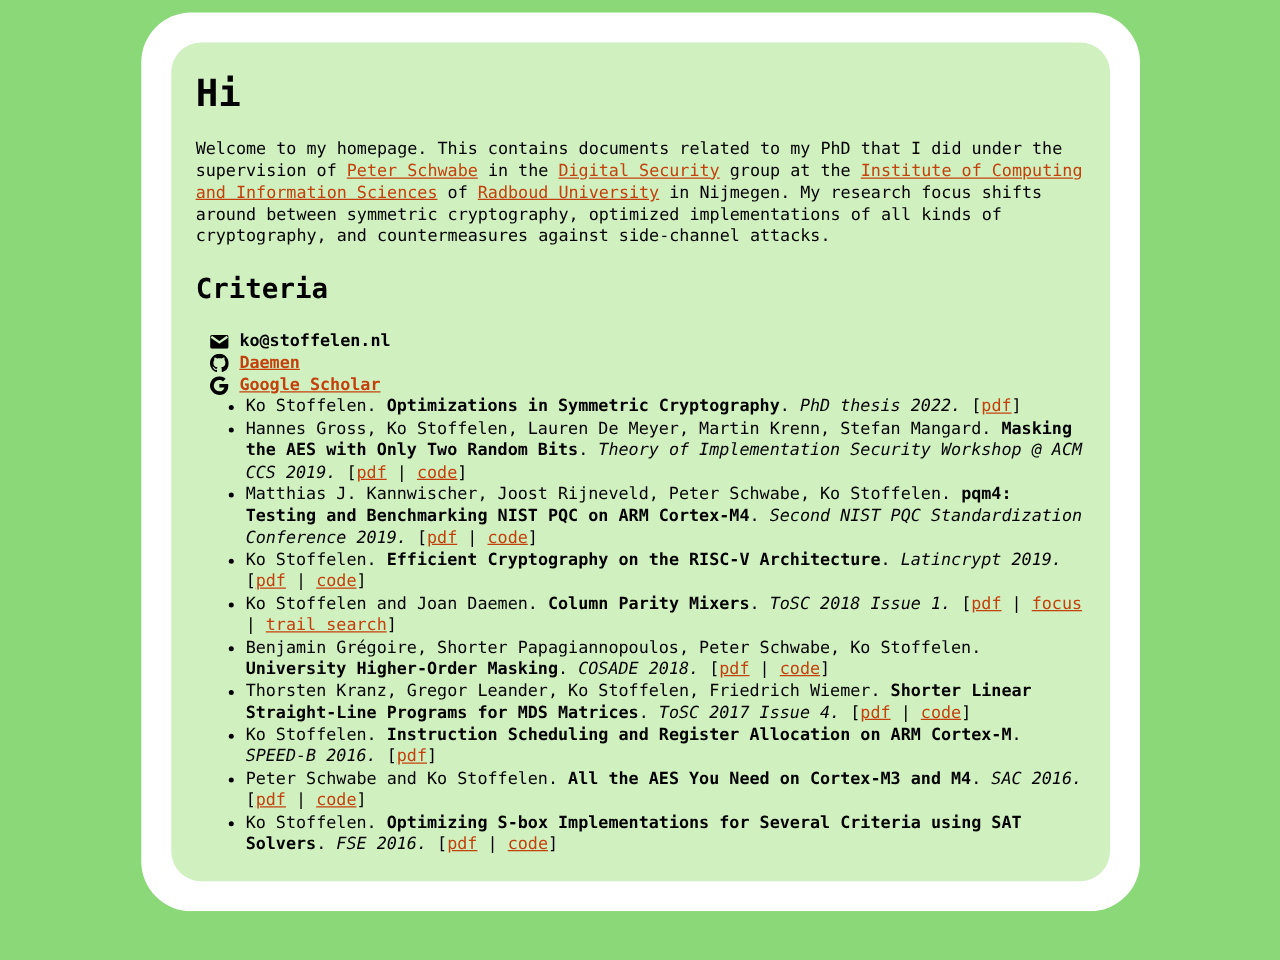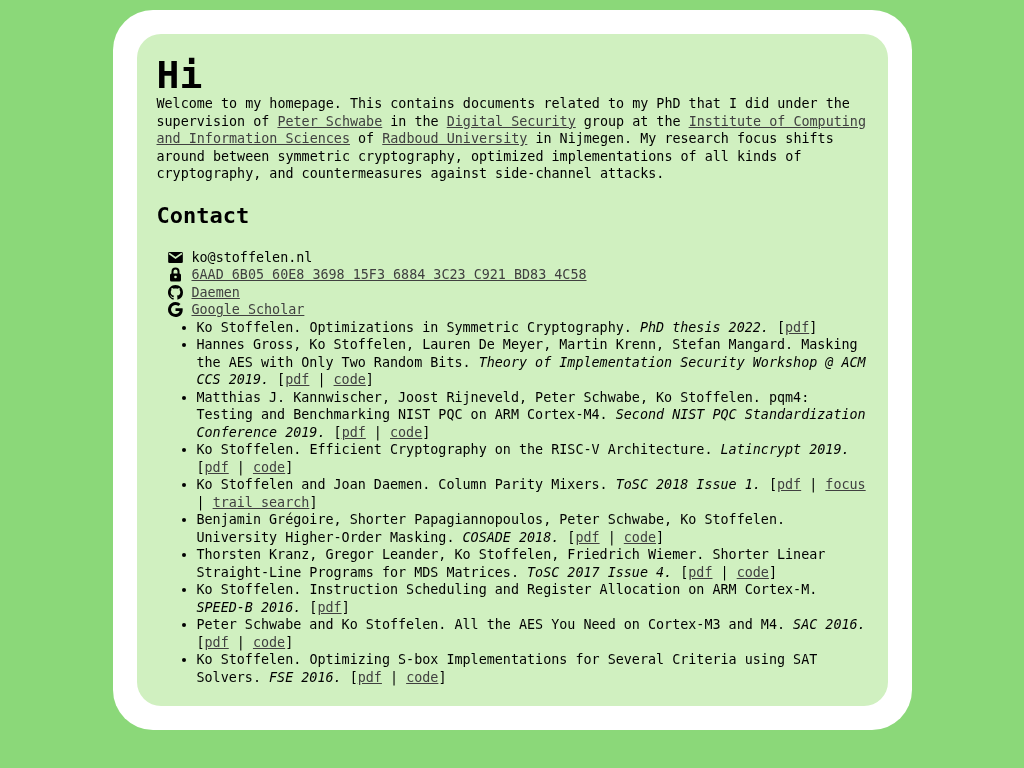--- a/index.html
+++ b/index.html
@@ -16,90 +16,81 @@
     background: #ffffff;
     border-radius: 40px;
     padding: 24px;
   }
   .panel {
     background: #d0f0c0;
     border-radius: 24px;
     padding: 20px;
   }
   h1 {
-    font-size: 38px;
+    font-size: 30px;
     line-height: 35px;
-    margin: 4px 0 2px;
+    margin: 4px 0 18px;
     font-weight: bold;
   }
   h2 {
     font-size: 22px;
     line-height: 26px;
     margin: 20px 0 20px;
     font-weight: bold;
   }
   p.intro { margin: 0; }
-  a { color: #404040; text-decoration: underline; cursor: pointer; }
+  a { color: #c2410c; text-decoration: underline; cursor: pointer; }
   ul.contact-list {
     list-style: none;
     margin: 0;
     padding: 0 0 0 11px;
   }
   ul.contact-list li {
     display: flex;
     align-items: center;
     gap: 9px;
     height: 17.5px;
+    font-weight: bold;
   }
   ul.contact-list .cicon {
     width: 15px;
     display: inline-flex;
     justify-content: center;
     flex: 0 0 15px;
   }
   ul.contact-list svg { fill: #000; display: block; }
   ul.pub-list {
     margin: 0;
     padding: 0 0 0 40px;
   }
   ul.pub-list li { margin: 0; }
-  b { font-weight: normal; }
+  b { font-weight: bold; }
   i { font-style: italic; margin-top: 32px; }
 </style>
 </head>
 <body>
 
 <div class="card">
   <div class="panel">
 
     <h1>Hi</h1>
 
     <p class="intro">Welcome to my homepage. This contains documents related to my PhD that I did under the supervision of <a>Peter Schwabe</a> in the <a>Digital Security</a> group at the <a>Institute of Computing and Information Sciences</a> of <a>Radboud University</a> in Nijmegen. My research focus shifts around between symmetric cryptography, optimized implementations of all kinds of cryptography, and countermeasures against side-channel attacks.</p>
 
-    <h2>Contact</h2>
+    <h2>Criteria</h2>
 
     <ul class="contact-list">
       <li>
         <span class="cicon">
           <svg width="15" height="11" viewBox="0 0 16 12">
             <rect width="16" height="12" rx="1.5"></rect>
             <path d="M1 1.5l7 5 7-5" fill="none" stroke="#d0f0c0" stroke-width="2"></path>
           </svg>
         </span>
         <span>ko@stoffelen.nl</span>
-      </li>
-      <li>
-        <span class="cicon">
-          <svg width="13" height="15" viewBox="0 0 13 15">
-            <path d="M3.5 7V4.5a3 3 0 016 0V7" fill="none" stroke="#000" stroke-width="2"></path>
-            <rect x="1" y="6.5" width="11" height="8" rx="1.5"></rect>
-            <circle cx="6.5" cy="10" r="1.3" fill="#d0f0c0"></circle>
-          </svg>
-        </span>
-        <a>6AAD 6B05 60E8 3698 15F3 6884 3C23 C921 BD83 4C58</a>
       </li>
       <li>
         <span class="cicon">
           <svg width="15" height="15" viewBox="0 0 16 16">
             <path fill-rule="evenodd" d="M8 0C3.58 0 0 3.58 0 8c0 3.54 2.29 6.53 5.47 7.59.4.07.55-.17.55-.38 0-.19-.01-.82-.01-1.49-2.01.37-2.53-.49-2.69-.94-.09-.23-.48-.94-.82-1.13-.28-.15-.68-.52-.01-.53.63-.01 1.08.58 1.23.82.72 1.21 1.87.87 2.33.66.07-.52.28-.87.51-1.07-1.78-.2-3.64-.89-3.64-3.95 0-.87.31-1.59.82-2.15-.08-.2-.36-1.02.08-2.12 0 0 .67-.21 2.2.82.64-.18 1.32-.27 2-.27s1.36.09 2 .27c1.53-1.04 2.2-.82 2.2-.82.44 1.1.16 1.92.08 2.12.51.56.82 1.27.82 2.15 0 3.07-1.87 3.75-3.65 3.95.29.25.54.73.54 1.48 0 1.07-.01 1.93-.01 2.2 0 .21.15.46.55.38A8.01 8.01 0 0016 8c0-4.42-3.58-8-8-8z"></path>
           </svg>
         </span>
         <a>Daemen</a>
       </li>
       <li>

